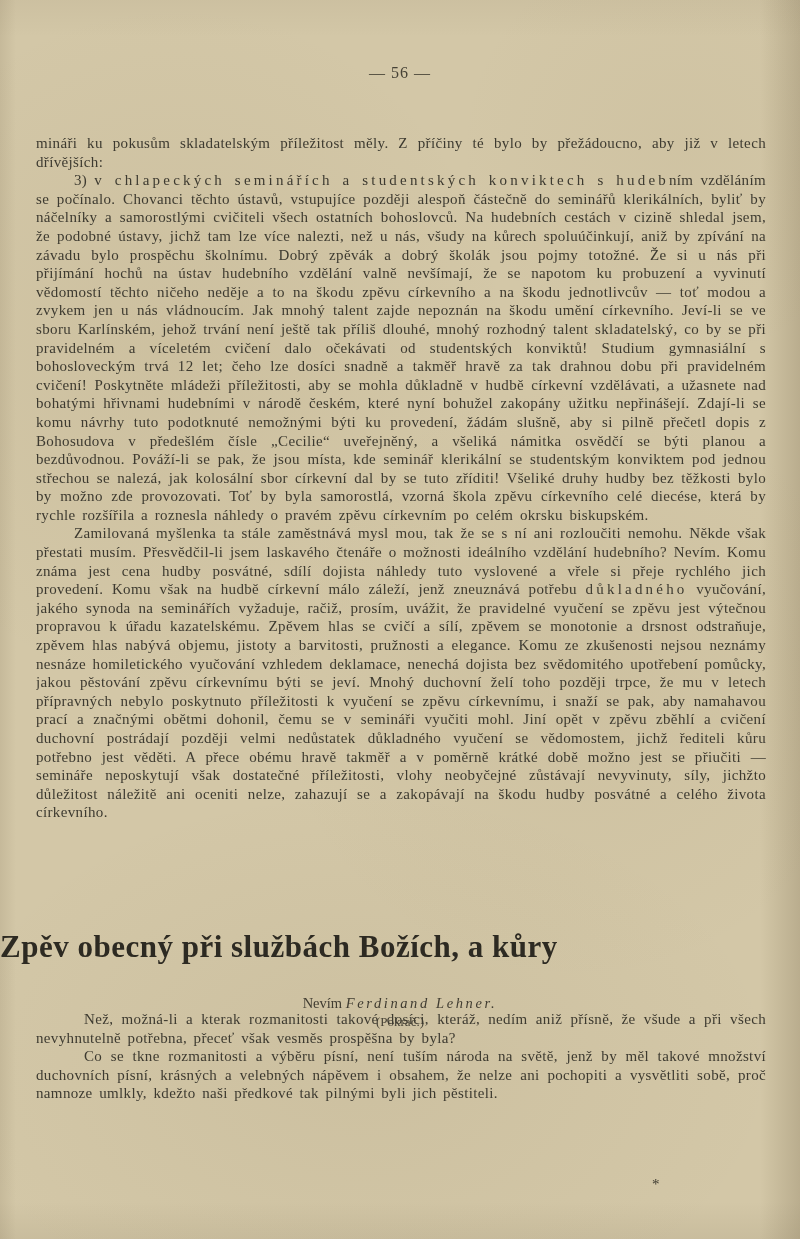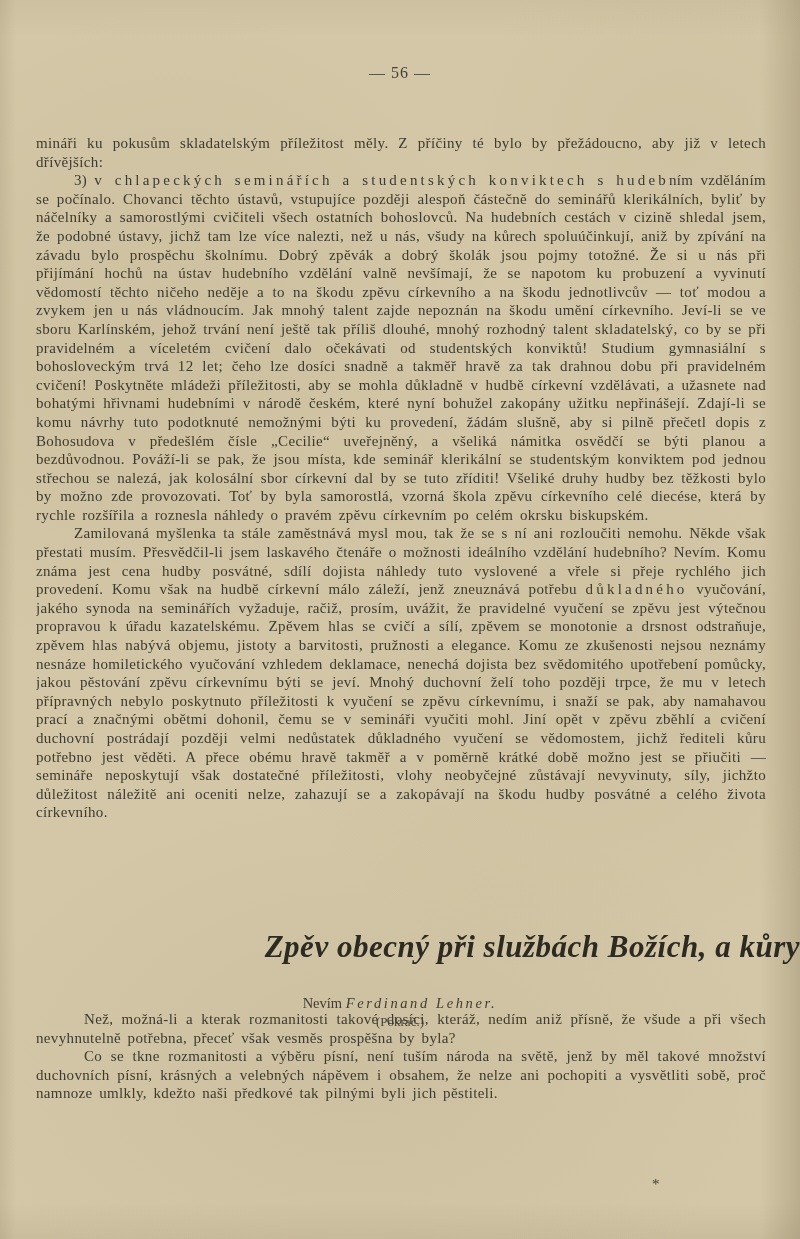--- a/index.html
+++ b/index.html
@@ -30,22 +30,22 @@
     letter-spacing:0.35px;word-spacing:2.5px;
   }
   .block-1{top:90px;height:842px;overflow:hidden;margin-top:44px;}
   .block-2{top:1010px;height:150px;overflow:hidden;}
   .text-block p{margin:0;padding:0;}
   .ind1{text-indent:38px;}
   .ind2{text-indent:48px;}
   .sperr{letter-spacing:3.2px;}
   .article-title{
     position:absolute;top:930px;left:0;width:800px;
-    text-align:right;font-weight:bold;color:#2d2a22;
-    font-size:31px;line-height:34px;letter-spacing:0.5px;font-style:italic;
+    text-align:left;font-weight:bold;color:#2d2a22;
+    font-size:31px;line-height:34px;letter-spacing:0.5px;
   }
   .byline{
     position:absolute;top:995px;left:0;width:800px;
     text-align:center;font-size:14.5px;color:#403c31;
   }
   .byline .name{letter-spacing:2.6px;font-style:italic;}
   .continuation{
     position:absolute;top:1014px;left:0;width:800px;
     text-align:center;font-size:13px;color:#464236;
   }

